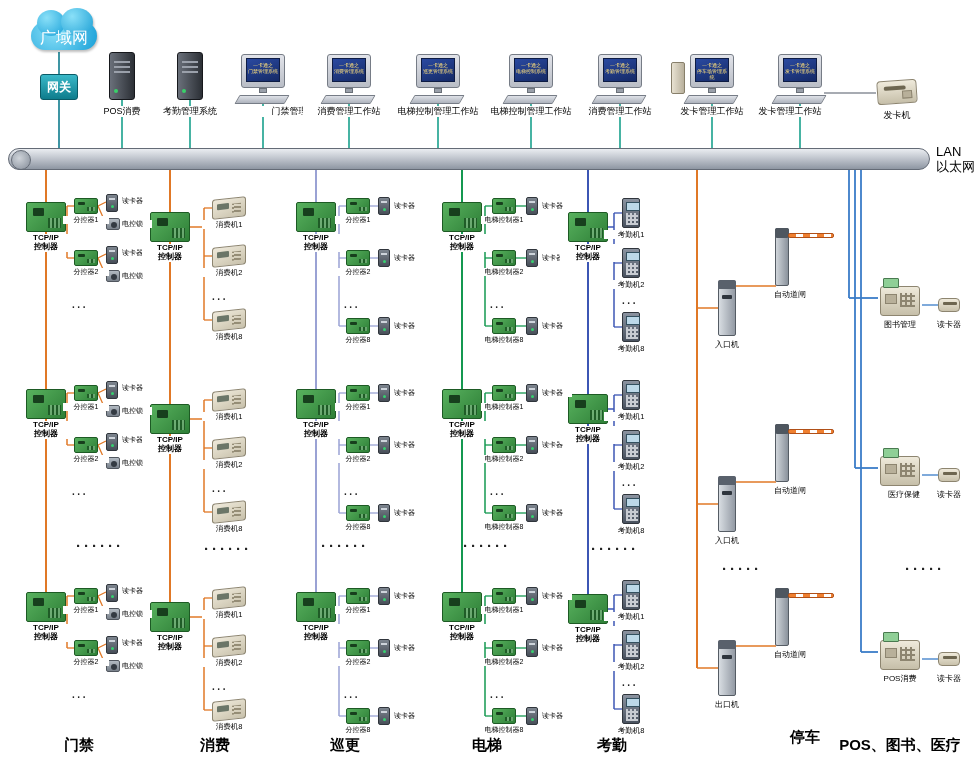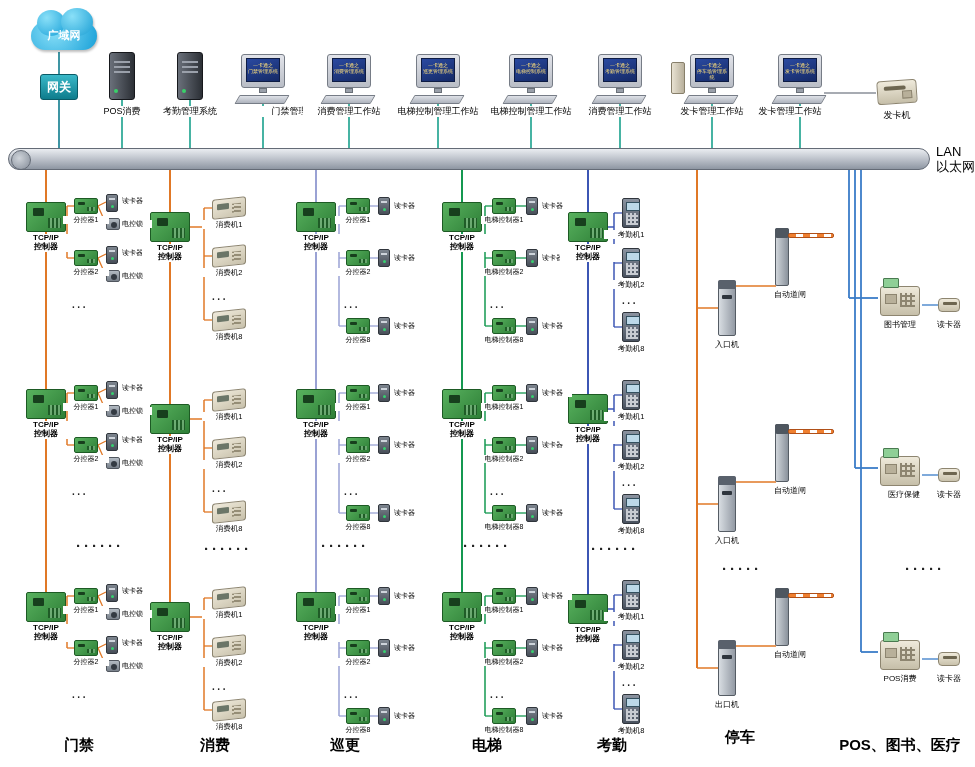--- a/index.html
+++ b/index.html
@@ -51,21 +51,21 @@
 .screen{position:absolute;left:4px;top:3px;right:4px;bottom:5px;background:linear-gradient(160deg,#2a49a0,#152a66);border:1px solid #0e1c44;overflow:hidden;color:#ffe07a;font-size:5px;line-height:6px;text-align:center;padding-top:3px}
 .mstand{position:absolute;z-index:2;background:#9aa0aa;border:1px solid #6a7078}
 .kbd{position:absolute;z-index:2;background:linear-gradient(180deg,#dfe2e8,#aeb3bd);border:1px solid #767c86;transform:skewX(-30deg);border-radius:1px}
 .issuer{position:absolute;z-index:2;background:linear-gradient(180deg,#efeadb,#c6bfa9);border:1px solid #8d8570;border-radius:4px;transform:rotate(-4deg)}
 .issuer::before{content:"";position:absolute;left:6px;top:5px;width:22px;height:4px;background:#6d6650;border-radius:2px}
 .issuer::after{content:"";position:absolute;right:4px;bottom:4px;width:8px;height:6px;background:#b8b09a;border:1px solid #8d8570}
 .cloud{position:absolute;left:25px;top:8px;width:78px;height:46px;z-index:2;filter:drop-shadow(1px 2px 1px rgba(0,0,0,.25))}
 .cloud .c1{position:absolute;left:6px;top:14px;width:66px;height:28px;background:radial-gradient(circle at 35% 30%,#8ae0f8,#18a0d8);border-radius:16px}
 .cloud .c2{position:absolute;left:12px;top:2px;width:28px;height:26px;background:radial-gradient(circle at 35% 30%,#8ae0f8,#18a0d8);border-radius:50%}
 .cloud .c3{position:absolute;left:36px;top:0;width:32px;height:28px;background:radial-gradient(circle at 35% 30%,#8ae0f8,#1a9ed4);border-radius:50%}
-.cloud .txt{position:absolute;left:0;right:0;top:20px;text-align:center;color:#fff;font-weight:bold;font-size:11px}
+.cloud .txt{position:absolute;left:0;right:0;top:20px;text-align:center;color:#fff;font-weight:normal;font-size:16px}
 .gateway{position:absolute;left:40px;top:74px;width:38px;height:26px;z-index:2;background:linear-gradient(180deg,#3ab8c8,#0e7c8c);border:1px solid #0a5a66;border-radius:3px;color:#fff;font-weight:bold;font-size:12px;text-align:center;line-height:25px}
 .bus{position:absolute;left:8px;top:148px;width:922px;height:22px;z-index:2;background:linear-gradient(180deg,#eaedf1 0%,#c2c7cf 45%,#8e96a2 100%);border:1px solid #646b76;border-radius:11px}
 .bus::before{content:"";position:absolute;left:2px;top:1px;width:18px;height:18px;background:radial-gradient(circle at 40% 40%,#cfd4da,#848c98);border:1px solid #646b76;border-radius:50%}
 .bus-label{position:absolute;left:936px;top:144px;z-index:2;font-size:13px;color:#000;line-height:15px}
 </style>
 </head>
 <body>
 
 <div id="stage">
   <svg id="wires" width="975" height="767">
@@ -538,15 +538,15 @@
       <div class="slot"></div>
     </div>
     <div class="lbl lbl-park" style="left: 870px; top: 674px; width: 60px;">POS消费</div>
     <div class="reader2" style="left: 938px; top: 652px; width: 22px; height: 14px;"></div>
     <div class="lbl lbl-park" style="left: 923px; top: 674px; width: 52px;">读卡器</div>
     <div class="lbl footer-lbl" style="left: -1px; top: 736px; width: 160px;">门禁</div>
     <div class="lbl footer-lbl" style="left: 135px; top: 736px; width: 160px;">消费</div>
     <div class="lbl footer-lbl" style="left: 265px; top: 736px; width: 160px;">巡更</div>
     <div class="lbl footer-lbl" style="left: 407px; top: 736px; width: 160px;">电梯</div>
     <div class="lbl footer-lbl" style="left: 532px; top: 736px; width: 160px;">考勤</div>
-    <div class="lbl footer-lbl" style="left: 660px; top: 728px; width: 160px;">停车</div>
+    <div class="lbl footer-lbl" style="left: 660px; top: 728px; width: 160px; text-align: right;">停车</div>
     <div class="lbl footer-lbl" style="left: 820px; top: 736px; width: 160px;">POS、图书、医疗</div>
   </div>
 
 </body></html>

